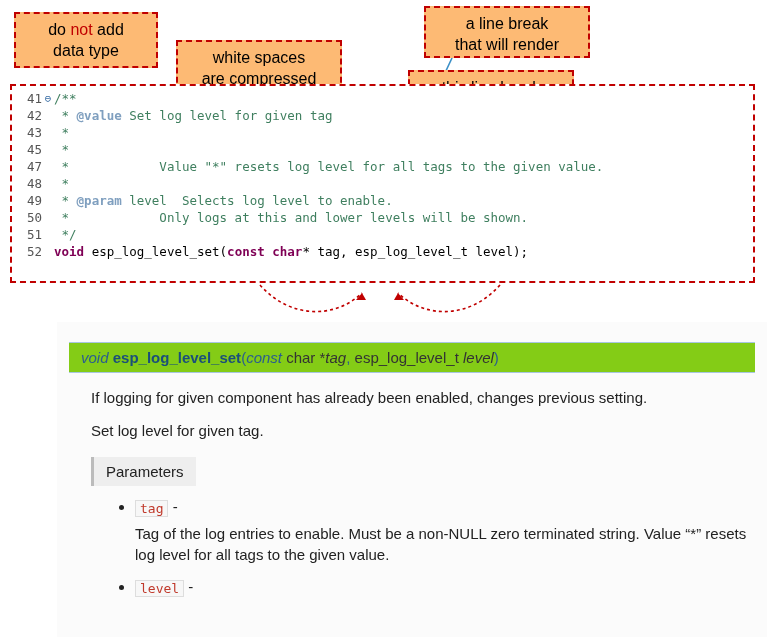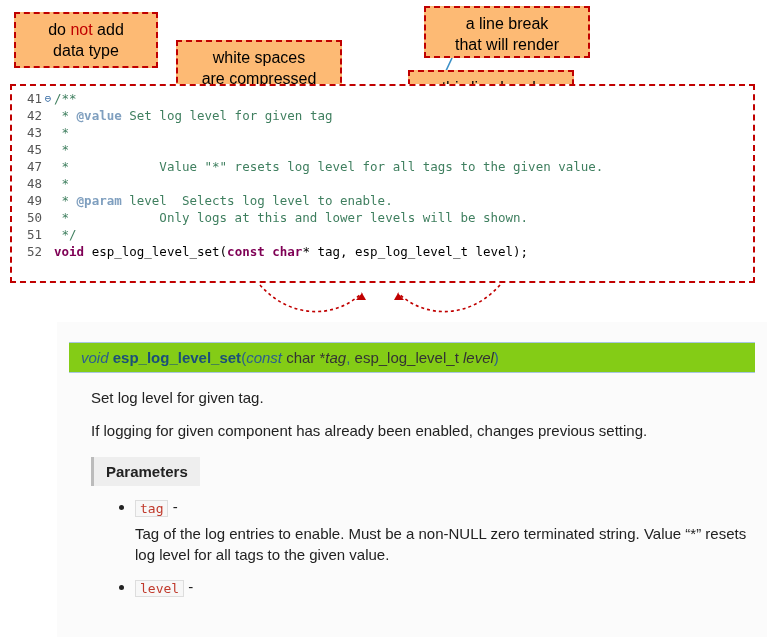--- a/index.html
+++ b/index.html
@@ -138,21 +138,21 @@
     color: #222222;
     font-family: "Liberation Sans", sans-serif;
   }
   #params-header {
     display: inline-block;
     margin: 18px 0 0 34px;
     padding: 6px 12px;
     background: #eeeeee;
     border-left: 3px solid #bbbbbb;
     font-size: 15px;
-    font-weight: bold;
+    font-weight: normal;
     color: #222222;
   }
   .param-list {
     margin: 10px 0 0 0;
     padding: 0 0 0 78px;
     list-style: disc;
   }
   .param-list li {
     margin-top: 12px;
     font-size: 15px;
@@ -229,22 +229,22 @@
   <path d="M10 2 C 40 36, 85 36, 112 10" fill="none" stroke="#c00000" stroke-width="1.6" stroke-dasharray="3,3"></path>
   <polygon points="112,10 106,17 116,17" fill="#c00000"></polygon>
   <path d="M250 2 C 220 36, 175 36, 148 10" fill="none" stroke="#c00000" stroke-width="1.6" stroke-dasharray="3,3"></path>
   <polygon points="148,10 144,17 154,17" fill="#c00000"></polygon>
 </svg>
 
 <div id="doc-panel">
 
   <div id="doc-signature"><span class="sig-kw">void</span> <span class="sig-name">esp_log_level_set</span><span class="sig-punc">(</span><span class="sig-kw">const</span><span class="sig-type"> char *</span><span class="sig-param">tag</span><span class="sig-punc">, </span><span class="sig-type">esp_log_level_t </span><span class="sig-param">level</span><span class="sig-punc">)</span></div>
 
+  <p class="doc-para">If logging for given component has already been enabled, changes previous setting.</p>
   <p class="doc-para">Set log level for given tag.</p>
-  <p class="doc-para">If logging for given component has already been enabled, changes previous setting.</p>
 
   <div id="params-header">Parameters</div>
 
   <ul class="param-list">
     <li>
       <span class="param-code">tag</span>
       <span class="param-dash">-</span>
       <p class="param-desc">Tag of the log entries to enable. Must be a non-NULL zero terminated string. Value “*” resets log level for all tags to the given value.</p>
     </li>
     <li>

